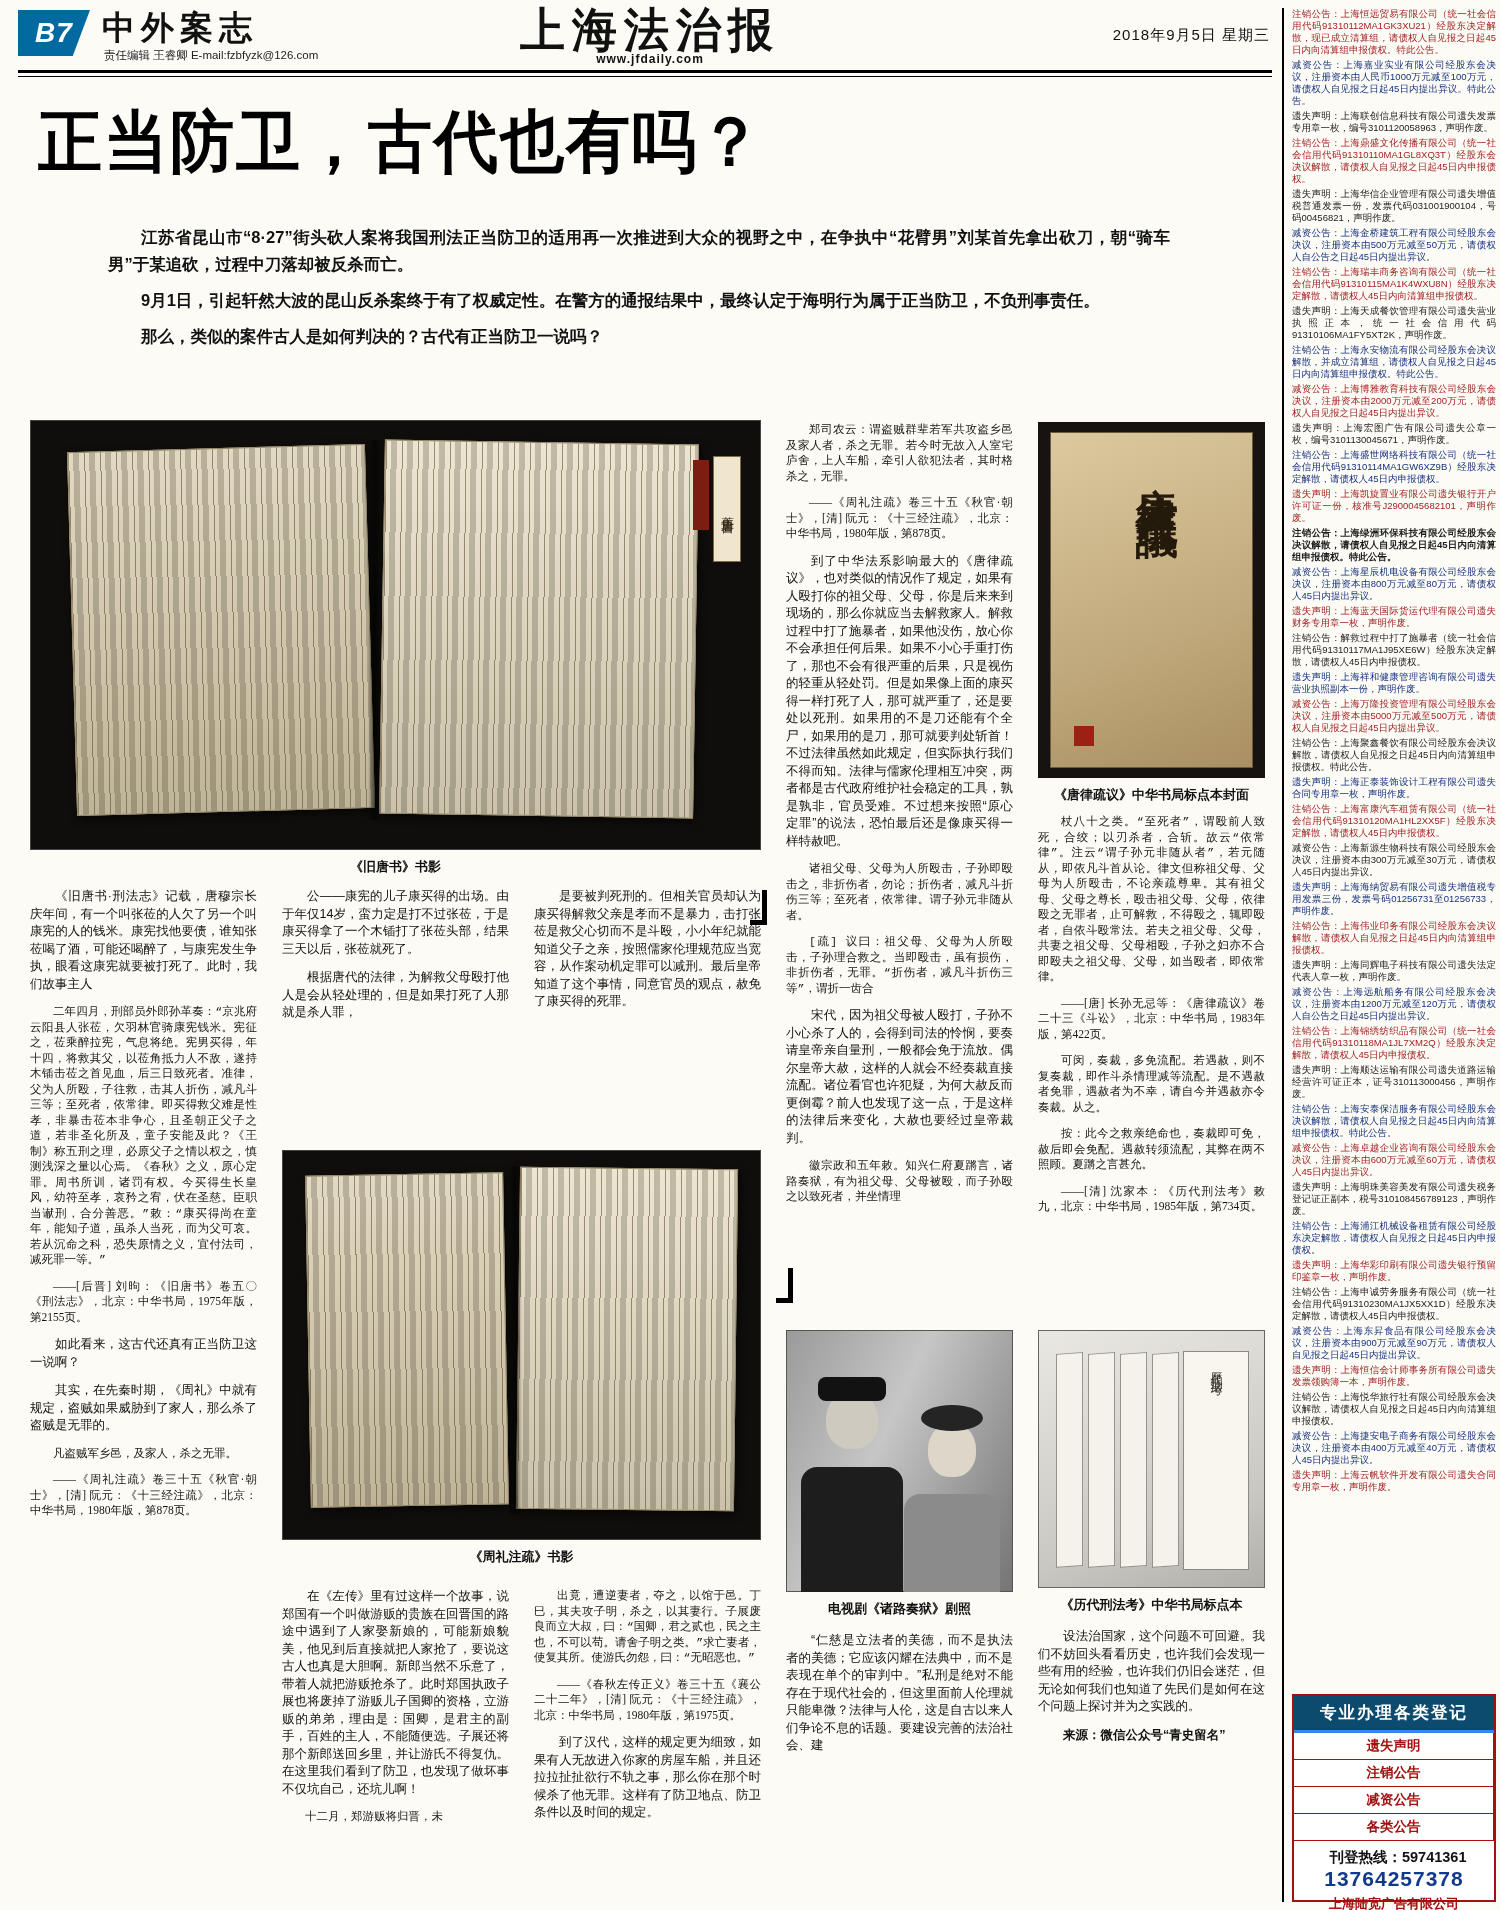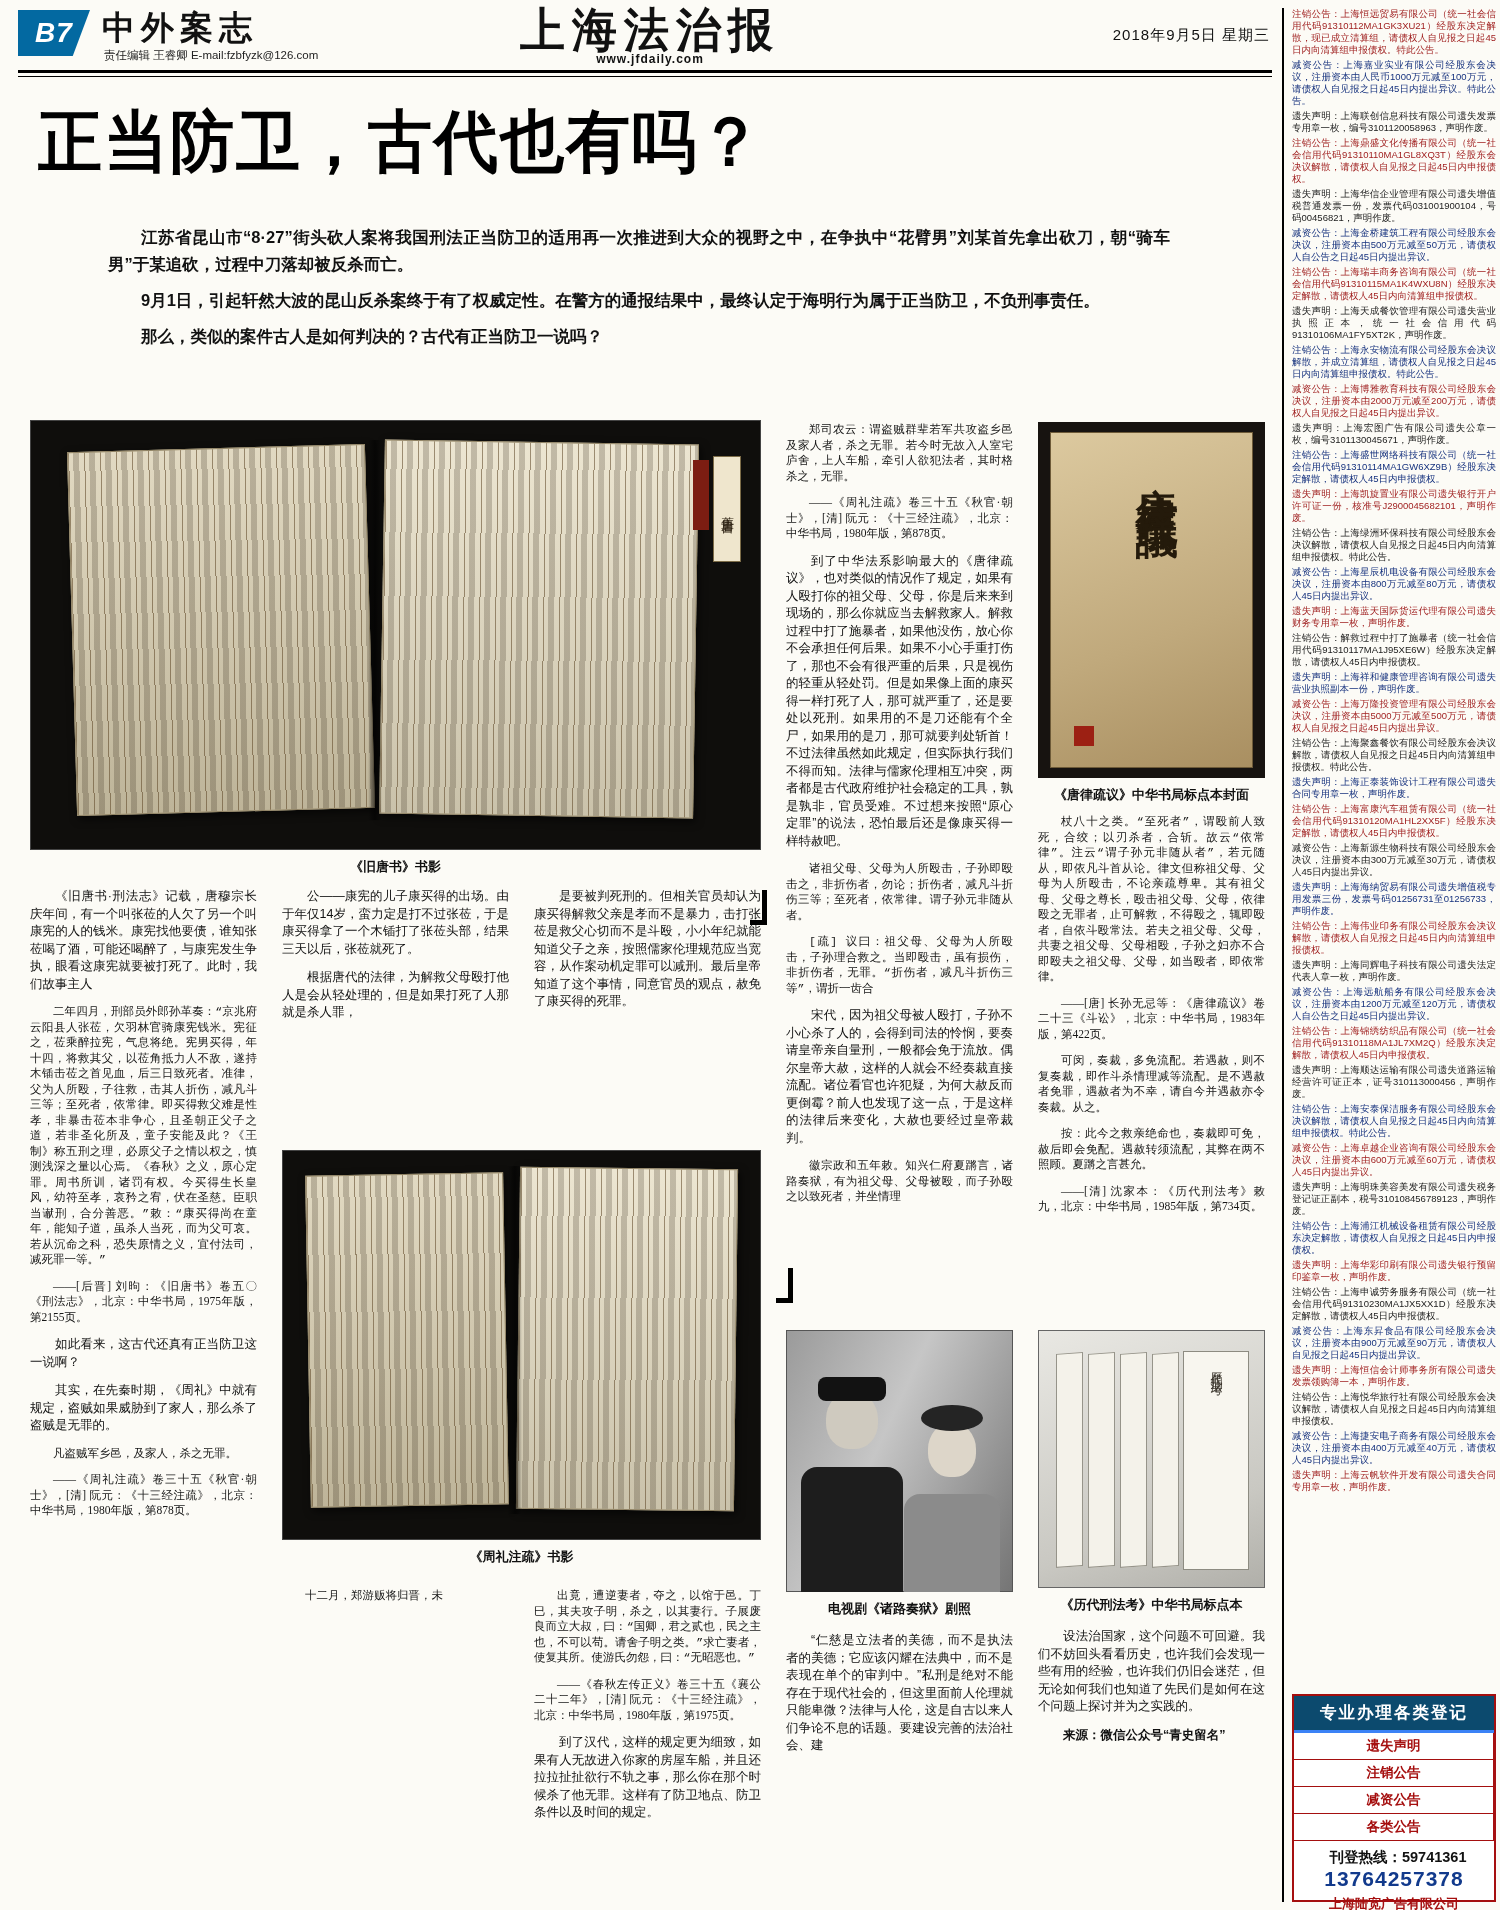--- a/index.html
+++ b/index.html
@@ -148,20 +148,21 @@
   <div class="abs bracket" style="left:776px;top:1268px"></div>
 
   <div class="abs photo-dark" style="left:282px;top:1150px;width:479px;height:390px">
     <div class="book-page" style="left:26px;top:24px;width:196px;height:330px;transform:rotate(-1deg)"></div>
     <div class="book-page light" style="left:236px;top:18px;width:216px;height:340px;transform:rotate(0.7deg)"></div>
     <div class="book-spine" style="left:226px;top:16px;height:348px"></div>
   </div>
   <div class="abs caption" style="left:282px;top:1548px;width:479px">《周礼注疏》书影</div>
 
   <div class="colstack" style="left:282px;top:1588px">
+    <p class="body-p">在《左传》里有过这样一个故事，说郑国有一个叫做游贩的贵族在回晋国的路途中遇到了人家娶新娘的，可能新娘貌美，他见到后直接就把人家抢了，要说这古人也真是大胆啊。新郎当然不乐意了，带着人就把游贩抢杀了。此时郑国执政子展也将废掉了游贩儿子国卿的资格，立游贩的弟弟，理由是：国卿，是君主的副手，百姓的主人，不能随便选。子展还将那个新郎送回乡里，并让游氏不得复仇。在这里我们看到了防卫，也发现了做坏事不仅坑自己，还坑儿啊！</p>
     <p class="quote-p">十二月，郑游贩将归晋，未</p>
   </div>
 
   <div class="colstack" style="left:534px;top:1588px">
     <p class="quote-p">出竟，遭逆妻者，夺之，以馆于邑。丁巳，其夫攻子明，杀之，以其妻行。子展废良而立大叔，曰：“国卿，君之贰也，民之主也，不可以苟。请舍子明之类。”求亡妻者，使复其所。使游氏勿怨，曰：“无昭恶也。”</p>
     <p class="cite-p">——《春秋左传正义》卷三十五《襄公二十二年》，[清] 阮元：《十三经注疏》，北京：中华书局，1980年版，第1975页。</p>
     <p class="body-p">到了汉代，这样的规定更为细致，如果有人无故进入你家的房屋车船，并且还拉拉扯扯欲行不轨之事，那么你在那个时候杀了他无罪。这样有了防卫地点、防卫条件以及时间的规定。</p>
   </div>
 
   <div class="colstack" style="left:786px;top:422px">
@@ -234,21 +235,21 @@
         <div class="ad-line" style="color: rgb(158, 27, 27);">注销公告：上海鼎盛文化传播有限公司（统一社会信用代码91310110MA1GL8XQ3T）经股东会决议解散，请债权人自见报之日起45日内申报债权。</div>
         <div class="ad-line" style="color: rgb(28, 28, 28);">遗失声明：上海华信企业管理有限公司遗失增值税普通发票一份，发票代码031001900104，号码00456821，声明作废。</div>
         <div class="ad-line" style="color: rgb(22, 50, 126);">减资公告：上海金桥建筑工程有限公司经股东会决议，注册资本由500万元减至50万元，请债权人自公告之日起45日内提出异议。</div>
         <div class="ad-line" style="color: rgb(158, 27, 27);">注销公告：上海瑞丰商务咨询有限公司（统一社会信用代码91310115MA1K4WXU8N）经股东决定解散，请债权人45日内向清算组申报债权。</div>
         <div class="ad-line" style="color: rgb(28, 28, 28);">遗失声明：上海天成餐饮管理有限公司遗失营业执照正本，统一社会信用代码91310106MA1FY5XT2K，声明作废。</div>
         <div class="ad-line" style="color: rgb(22, 50, 126);">注销公告：上海永安物流有限公司经股东会决议解散，并成立清算组，请债权人自见报之日起45日内向清算组申报债权。特此公告。</div>
         <div class="ad-line" style="color: rgb(158, 27, 27);">减资公告：上海博雅教育科技有限公司经股东会决议，注册资本由2000万元减至200万元，请债权人自见报之日起45日内提出异议。</div>
         <div class="ad-line" style="color: rgb(28, 28, 28);">遗失声明：上海宏图广告有限公司遗失公章一枚，编号3101130045671，声明作废。</div>
         <div class="ad-line" style="color: rgb(22, 50, 126);">注销公告：上海盛世网络科技有限公司（统一社会信用代码91310114MA1GW6XZ9B）经股东决定解散，请债权人45日内申报债权。</div>
         <div class="ad-line" style="color: rgb(158, 27, 27);">遗失声明：上海凯旋置业有限公司遗失银行开户许可证一份，核准号J2900045682101，声明作废。</div>
-        <div class="ad-line" style="color: rgb(28, 28, 28);">注销公告：上海绿洲环保科技有限公司经股东会决议解散，请债权人自见报之日起45日内向清算组申报债权。特此公告。</div>
+        <div class="ad-line" style="color: rgb(28, 28, 28); font-weight: bold;">注销公告：上海绿洲环保科技有限公司经股东会决议解散，请债权人自见报之日起45日内向清算组申报债权。特此公告。</div>
         <div class="ad-line" style="color: rgb(22, 50, 126);">减资公告：上海星辰机电设备有限公司经股东会决议，注册资本由800万元减至80万元，请债权人45日内提出异议。</div>
         <div class="ad-line" style="color: rgb(158, 27, 27);">遗失声明：上海蓝天国际货运代理有限公司遗失财务专用章一枚，声明作废。</div>
         <div class="ad-line" style="color: rgb(28, 28, 28);">注销公告：解救过程中打了施暴者（统一社会信用代码91310117MA1J95XE6W）经股东决定解散，请债权人45日内申报债权。</div>
         <div class="ad-line" style="color: rgb(22, 50, 126);">遗失声明：上海祥和健康管理咨询有限公司遗失营业执照副本一份，声明作废。</div>
         <div class="ad-line" style="color: rgb(158, 27, 27);">减资公告：上海万隆投资管理有限公司经股东会决议，注册资本由5000万元减至500万元，请债权人自见报之日起45日内提出异议。</div>
         <div class="ad-line" style="color: rgb(28, 28, 28);">注销公告：上海聚鑫餐饮有限公司经股东会决议解散，请债权人自见报之日起45日内向清算组申报债权。特此公告。</div>
         <div class="ad-line" style="color: rgb(22, 50, 126);">遗失声明：上海正泰装饰设计工程有限公司遗失合同专用章一枚，声明作废。</div>
         <div class="ad-line" style="color: rgb(158, 27, 27);">注销公告：上海富康汽车租赁有限公司（统一社会信用代码91310120MA1HL2XX5F）经股东决定解散，请债权人45日内申报债权。</div>
         <div class="ad-line" style="color: rgb(28, 28, 28);">减资公告：上海新源生物科技有限公司经股东会决议，注册资本由300万元减至30万元，请债权人45日内提出异议。</div>
         <div class="ad-line" style="color: rgb(22, 50, 126);">遗失声明：上海海纳贸易有限公司遗失增值税专用发票三份，发票号码01256731至01256733，声明作废。</div>

